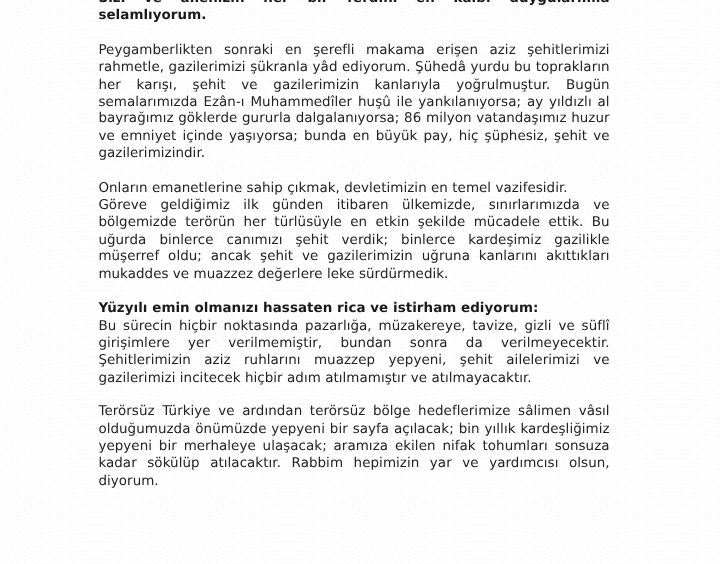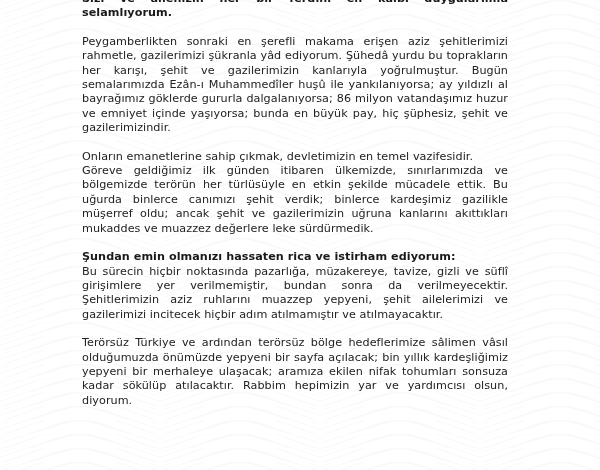--- a/index.html
+++ b/index.html
@@ -58,18 +58,18 @@
   <p class="bold">Sizi ve ailenizin her bir ferdini en kalbi duygularımla selamlıyorum.</p>
 
   <p>Peygamberlikten sonraki en şerefli makama erişen aziz şehitlerimizi rahmetle, gazilerimizi şükranla yâd ediyorum. Şühedâ yurdu bu toprakların her karışı, şehit ve gazilerimizin kanlarıyla yoğrulmuştur. Bugün semalarımızda Ezân-ı Muhammedîler huşû ile yankılanıyorsa; ay yıldızlı al bayrağımız göklerde gururla dalgalanıyorsa; 86 milyon vatandaşımız huzur ve emniyet içinde yaşıyorsa; bunda en büyük pay, hiç şüphesiz, şehit ve gazilerimizindir.</p>
 
   <p>
     <span style="display:block">Onların emanetlerine sahip çıkmak, devletimizin en temel vazifesidir.</span><span>Göreve geldiğimiz ilk günden itibaren ülkemizde, sınırlarımızda ve bölgemizde terörün her türlüsüyle en etkin şekilde mücadele ettik. Bu uğurda binlerce canımızı şehit verdik; binlerce kardeşimiz gazilikle müşerref oldu; ancak şehit ve gazilerimizin uğruna kanlarını akıttıkları mukaddes ve muazzez değerlere leke sürdürmedik.</span>
   </p>
 
 
   <p>
-    <span class="heading-line">Şundan emin olmanızı hassaten rica ve istirham ediyorum:</span><span>Bu sürecin hiçbir noktasında pazarlığa, müzakereye, tavize, gizli ve süflî girişimlere yer verilmemiştir, bundan sonra da verilmeyecektir. Şehitlerimizin aziz ruhlarını muazzep yepyeni, şehit ailelerimizi ve gazilerimizi incitecek hiçbir adım atılmamıştır ve atılmayacaktır.</span>
+    <span class="heading-line">Yüzyılı emin olmanızı hassaten rica ve istirham ediyorum:</span><span>Bu sürecin hiçbir noktasında pazarlığa, müzakereye, tavize, gizli ve süflî girişimlere yer verilmemiştir, bundan sonra da verilmeyecektir. Şehitlerimizin aziz ruhlarını muazzep yepyeni, şehit ailelerimizi ve gazilerimizi incitecek hiçbir adım atılmamıştır ve atılmayacaktır.</span>
   </p>
 
   <p>Terörsüz Türkiye ve ardından terörsüz bölge hedeflerimize sâlimen vâsıl olduğumuzda önümüzde yepyeni bir sayfa açılacak; bin yıllık kardeşliğimiz yepyeni bir merhaleye ulaşacak; aramıza ekilen nifak tohumları sonsuza kadar sökülüp atılacaktır. Rabbim hepimizin yar ve yardımcısı olsun, diyorum.</p>
 
 </div>
 
 </body></html>

